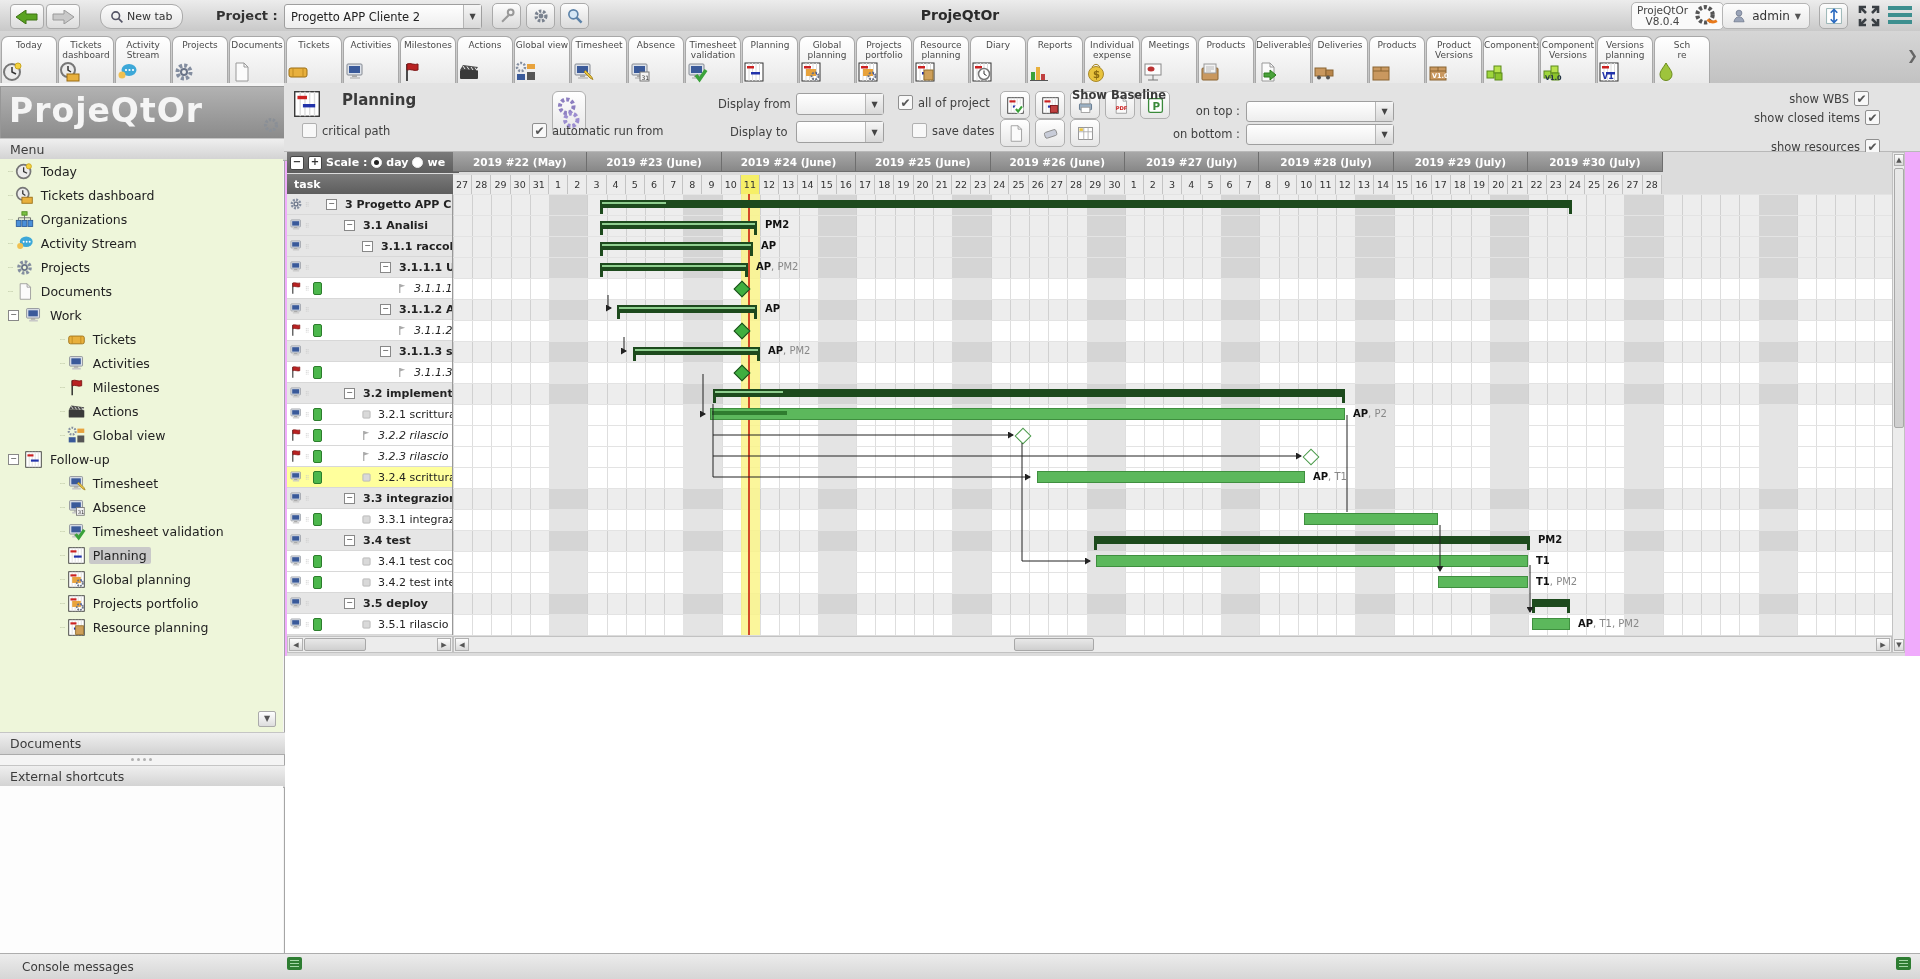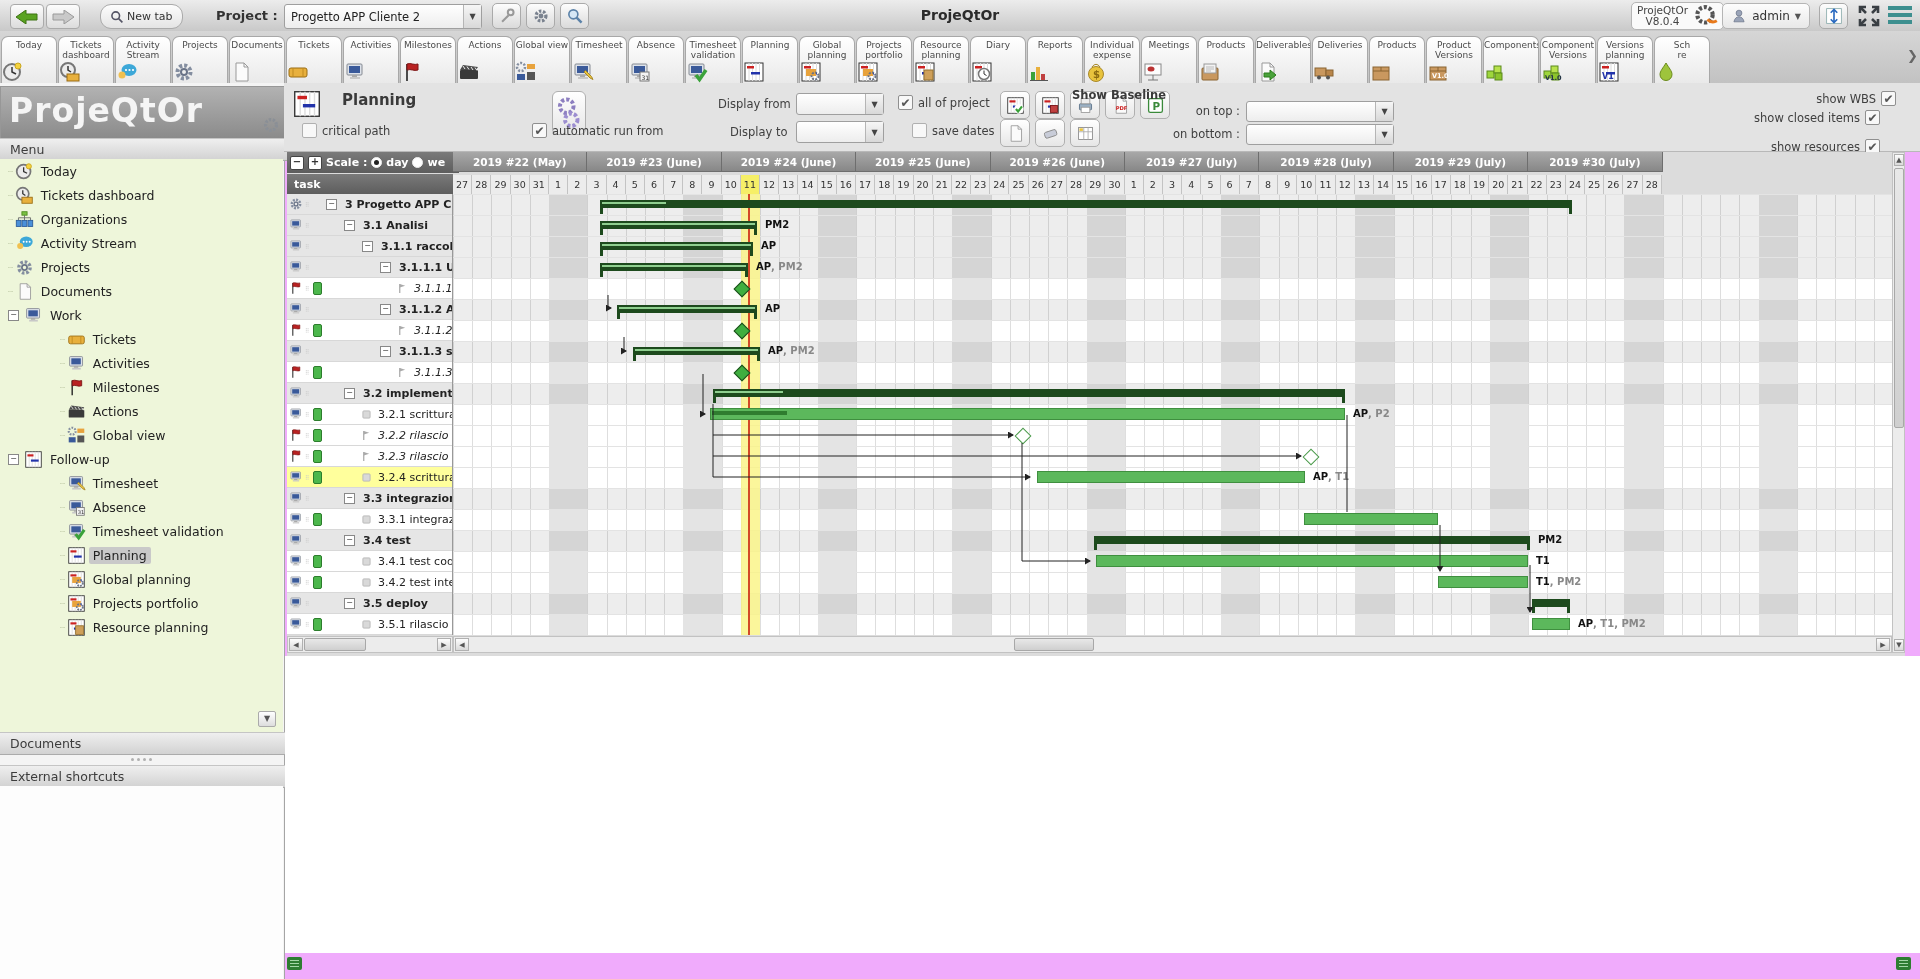--- a/index.html
+++ b/index.html
@@ -97,21 +97,21 @@
   .trow .tstat.on{background:#4cb74c;border:1px solid #2c7d2c;box-sizing:border-box;}
   .trow .tname{font-size:11px;white-space:nowrap;overflow:hidden;margin-left:4px;}
   .trow .texp{width:9px;height:9px;border:1px solid #888;background:#fff;font-size:8px;line-height:7px;text-align:center;color:#444;flex:none;margin-right:4px;}
   .trow .tglyph{flex:none;margin-right:3px;display:flex;}
   .trow.sum .tname{font-weight:bold;}
   .trow.ms .tname{font-style:italic;}
   #chart{left:166px;top:42px;width:1439px;height:441px;background:#fff;overflow:hidden;}
   #chart-inner{position:absolute;left:0;top:0;width:1439px;height:441px;
     background:
       repeating-linear-gradient(to bottom,#e3e3e3 0 1px,transparent 1px 21px),
-      repeating-linear-gradient(to right,#dedede 0 1px,transparent 1px 19.2px); font-weight: bold;}
+      repeating-linear-gradient(to right,#dedede 0 1px,transparent 1px 19.2px);}
   .wkend{position:absolute;top:0;height:441px;width:38.4px;background:#e4e4e4;}
   .sumband{position:absolute;left:0;width:1439px;height:20px;background:rgba(110,110,110,0.12);}
   #todayband{position:absolute;top:0;height:441px;width:19.2px;background:rgba(250,244,130,0.8);}
   #todayline{position:absolute;top:0;height:441px;width:2px;background:#d24a28;}
   .bar-sum{position:absolute;height:8px;background:#1d4a1d;}
   .bar-sum i{position:absolute;top:0;width:3px;height:14px;background:#1d4a1d;}
   .bar-sum .shine{position:absolute;top:2px;height:2px;background:#8fcf8f;}
   .bar-act{position:absolute;height:12px;background:#5cb85c;border:1px solid #3f8f3f;box-sizing:border-box;}
   .bar-act .prog{position:absolute;left:1px;top:2px;height:4px;background:#2f7d2f;}
   .dia{position:absolute;width:10px;height:10px;transform:rotate(45deg);}
@@ -789,21 +789,21 @@
     <div class="abs select" style="left:962px;top:18px;width:146px;height:19px">
       <span class="sel-txt"></span>
         <span class="sel-btn">▼</span>
     </div>
     <div class="abs lbl" style="left:878px;top:44px;width:78px;text-align:right">on bottom :</div>
     <div class="abs select" style="left:962px;top:41px;width:146px;height:19px">
       <span class="sel-txt"></span>
         <span class="sel-btn">▼</span>
     </div>
 
-    <div class="abs chk" style="right:24px;top:8px">
+    <div class="abs chk" style="right:51px;top:8px">
       <span>show WBS</span>
         <span class="box on">✔</span>
     </div>
     <div class="abs chk" style="right:40px;top:27px">
       <span>show closed items</span>
         <span class="box on">✔</span>
     </div>
     <div class="abs chk" style="right:40px;top:56px">
       <span>show resources</span>
         <span class="box on">✔</span>
@@ -1307,20 +1307,23 @@
 
     <div class="abs sb" style="left:1605px;top:0;width:13px;height:501px">
       <div class="sb-btn" style="left:1px;top:1px;width:10px;height:12px">▲</div>
       <div class="sb-thumb" style="left:1px;top:15px;width:10px;height:260px"></div>
       <div class="sb-btn" style="left:1px;bottom:1px;width:10px;height:12px">▼</div>
     </div>
   </div>
 
   <div class="abs" style="left:285px;top:656px;width:1635px;height:297px;background:#fff"></div>
 
+  <div class="abs" id="console-bar">
+    <span>Console messages</span>
+  </div>
   <div class="abs grip" style="left:287px;top:957px">
       <i></i>
       <i></i>
       <i></i>
     </div>
   <div class="abs grip" style="left:1896px;top:957px">
       <i></i>
       <i></i>
       <i></i>
     </div>

